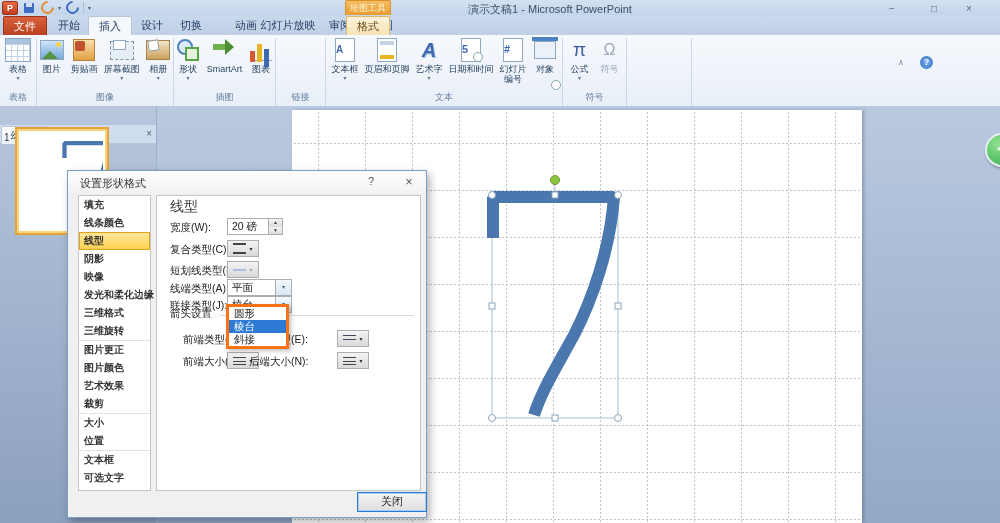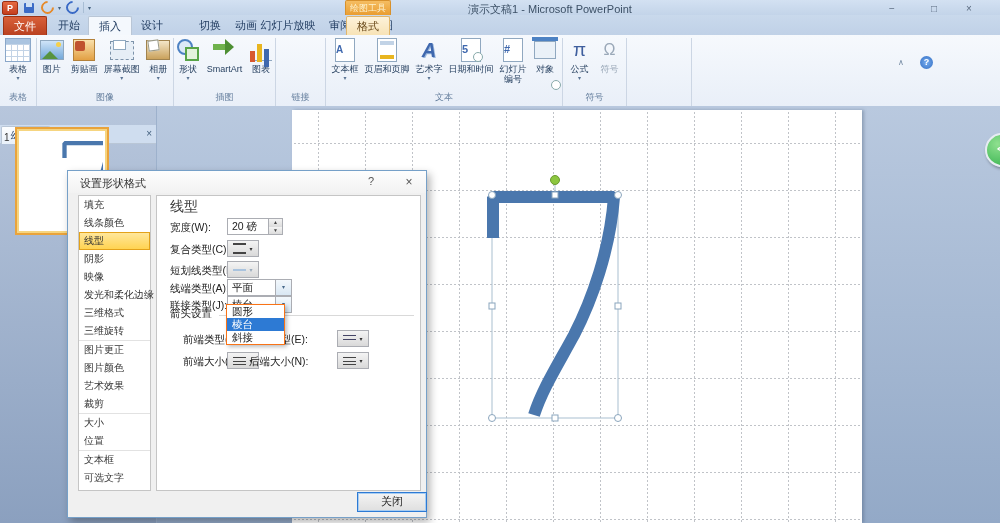--- a/index.html
+++ b/index.html
@@ -127,21 +127,21 @@
     color:#fff;font-size:10px;font-weight:bold;text-align:center;line-height:28px;}
 
   
   #dialog{left:67px;top:170px;width:358px;height:346px;background:#f0f0f0;
     border:1px solid #76a0c8;box-shadow:3px 4px 8px rgba(0,0,0,.3);}
   #dlg-titlebar{position:absolute;left:0;top:0;right:0;height:22px;background:linear-gradient(#fdfdfd,#f2f2f2);}
   #dlg-title{position:absolute;left:12px;top:5px;font-size:11px;color:#333;}
   #dlg-help{position:absolute;right:48px;top:4px;font-size:11px;color:#555;width:14px;text-align:center;}
   #dlg-close{position:absolute;right:10px;top:4px;font-size:12px;color:#555;width:14px;text-align:center;}
   #dlg-nav{position:absolute;left:10px;top:24px;width:71px;height:294px;background:#fff;border:1px solid #c5c5c5;}
-  .nav-item{height:18px;line-height:18px;padding-left:5px;font-size:10px;color:#333;white-space:nowrap;}
+  .nav-item{height:18px;line-height:18px;padding-left:5px;font-size:10px;color:#333;white-space:nowrap;font-weight:bold;}
   .nav-item.sel{background:linear-gradient(#ffe8a0,#ffd24d);box-shadow:0 0 0 1px #e3a21a inset;}
   .nav-item.grp{border-bottom:1px solid #e2e2e2;}
   #dlg-content{position:absolute;left:88px;top:24px;width:263px;height:294px;background:#fff;border:1px solid #c5c5c5;}
   #dlg-heading{position:absolute;left:13px;top:2px;font-size:14px;color:#3c3c3c;}
   .frow-label{position:absolute;font-size:10.5px;color:#222;white-space:nowrap;}
   .field{position:absolute;height:17px;box-sizing:border-box;font-size:10.5px;}
   #spin-width{left:70px;top:22px;width:56px;background:#fff;border:1px solid #abadb3;display:flex;}
   #spin-width .val{flex:1;line-height:15px;padding-left:4px;color:#222;}
   #spinner{width:13px;display:flex;flex-direction:column;border-left:1px solid #abadb3;}
   .spin-btn{flex:1;background:linear-gradient(#f4f4f4,#dcdcdc);font-size:5px;line-height:7px;text-align:center;color:#444;}
@@ -157,21 +157,21 @@
   #combo-cap{left:70px;top:83px;width:65px;}
   #combo-join{left:70px;top:100px;width:65px;}
   .combo .cval{flex:1;line-height:15px;padding-left:4px;color:#222;}
   .chev{width:15px;background:linear-gradient(#f3f8fc,#d9e7f3);border-left:1px solid #abadb3;
     font-size:6px;color:#4a6a8a;text-align:center;line-height:15px;}
   #arrow-title{left:13px;top:111px;}
   #arrow-rule{position:absolute;left:62px;top:119px;right:6px;height:1px;background:#d9d9d9;}
   #btn-endtype{left:180px;top:134px;width:32px;}
   #btn-beginsize{left:70px;top:156px;width:32px;}
   #btn-endsize{left:180px;top:156px;width:32px;}
-  #dropdown{position:absolute;left:158px;top:133px;width:57px;background:#fff;border:1px solid #f97316;
+  #dropdown{position:absolute;left:158px;top:133px;width:57px;background:#fff;border:3px solid #f97316;
     box-shadow:2px 2px 4px rgba(0,0,0,.25);z-index:5;}
   .dd-item{height:13px;line-height:13px;padding-left:5px;font-size:10.5px;color:#222;}
   .dd-item.sel{background:#2d7ad4;color:#fff;}
   #btn-dlg-close{position:absolute;left:289px;top:321px;width:68px;height:18px;
     background:linear-gradient(#f4f4f4,#dfdfdf);border:1px solid #2d7ad4;
     box-shadow:0 0 0 1px #a8cdf2 inset;font-size:11px;color:#222;text-align:center;line-height:17px;}
 
   svg{display:block;}
 </style>
 </head>
@@ -200,21 +200,21 @@
     <div id="btn-min" class="abs winbtn">−</div>
     <div id="btn-max" class="abs winbtn">□</div>
     <div id="btn-close" class="abs winbtn">×</div>
   </div>
 
   <div id="tabrow" class="abs">
     <div id="tab-file" class="tab">文件</div>
     <div class="tab" style="left:48px;width:42px;">开始</div>
     <div class="tab active" style="left:88px;width:42px;">插入</div>
     <div class="tab" style="left:131px;width:42px;">设计</div>
-    <div class="tab" style="left:189px;width:42px;">切换</div>
+    <div class="tab" style="left:160px;width:42px;text-align:right;">切换</div>
     <div class="tab" style="left:215px;width:42px;text-align:right;">动画</div>
     <div class="tab" style="left:257px;width:62px;">幻灯片放映</div>
     <div class="tab" style="left:319px;width:42px;">审阅</div>
     <div class="tab" style="left:361px;width:42px;">视图</div>
     <div id="tab-format" class="tab" style="left:346px;width:42px;">格式</div>
   </div>
 
   <div id="ribbon" class="abs">
 
     <div class="rgroup" style="left:0;width:36px;">

